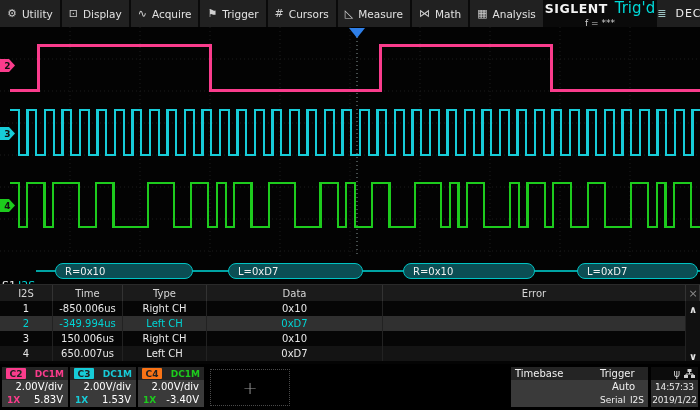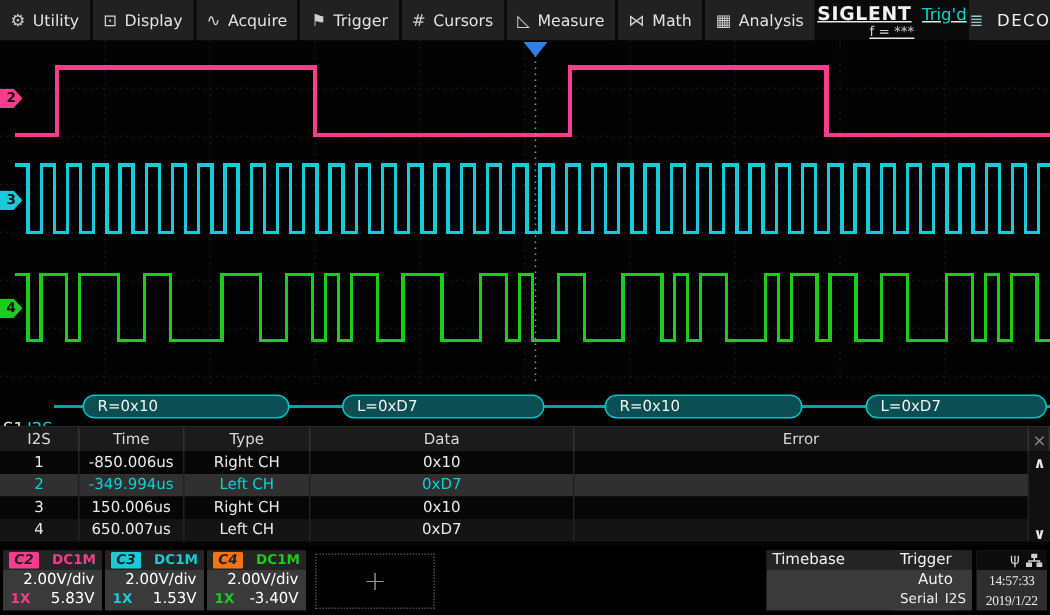--- a/index.html
+++ b/index.html
@@ -6,24 +6,24 @@
   .screen{position:relative;width:700px;height:410px;background:#000;overflow:hidden;
           font-family:"DejaVu Sans",sans-serif;color:#e8e8e8;-webkit-font-smoothing:antialiased;}
 
   
   .menubar{position:absolute;left:0;top:0;width:700px;height:27px;background:#0a0a0a;
            display:flex;align-items:stretch;}
   .menu-item{display:flex;align-items:center;gap:5px;background:#212121;padding:0 7px;
              margin-right:2px;font-size:10.5px;color:#e2e2e2;white-space:nowrap;cursor:default;}
   .mi-icon{font-size:11px;color:#cfcfcf;line-height:1;}
   .brand{width:118px;background:#0a0a0a;display:flex;flex-direction:column;justify-content:center;
-         align-items:center;margin-right:2px;text-decoration:underline;}
+         align-items:center;margin-right:2px;}
   .brand-row{display:flex;align-items:baseline;gap:7px;}
   .brand-name{font-size:12.5px;font-weight:bold;letter-spacing:.5px;color:#f2f2f2;}
-  .trig-status{font-size:11px;color:#00d8d8;}
+  .trig-status{font-size:15px;color:#00d8d8;}
   .freq{font-size:9px;color:#cfcfcf;margin-top:1px;}
   .decode-tile{flex:1;background:#1f1f1f;display:flex;align-items:center;justify-content:center;gap:9px;}
   .decode-icon{color:#9fc5c5;font-size:11px;}
   .decode-label{font-size:11px;letter-spacing:1px;color:#eee;}
 
   
   .grid-area{position:absolute;left:0;top:27px;width:700px;height:257px;background:#030303;}
   .grid-area svg{position:absolute;left:0;top:0;}
   .ch-marker{position:absolute;left:0;width:15px;height:13px;display:flex;align-items:center;
              justify-content:center;font-size:9px;font-weight:bold;color:#111;
@@ -56,30 +56,30 @@
 
   
   .bottombar{position:absolute;left:0;top:364px;width:700px;height:46px;background:#000;}
   .bb-box{position:absolute;top:3px;height:40px;background:#3a3a3a;font-size:10px;
           color:#f0f0f0;overflow:hidden;}
   .box-head{height:13px;background:#242424;display:flex;align-items:center;
             justify-content:space-between;padding:0 4px;}
   .box-row{height:13px;display:flex;align-items:center;justify-content:space-between;
            padding:0 5px;white-space:nowrap;}
   .ch-chip{width:20px;height:11px;border-radius:1px;font-size:9px;font-weight:bold;color:#222;
-           display:flex;align-items:center;justify-content:center;font-style:italic;}
+           display:flex;align-items:center;justify-content:center;}
   .coupling{font-size:9px;font-weight:bold;}
   .probe{font-size:9px;font-weight:bold;}
   .offset,.scaleval{color:#fff;}
   .add-box{position:absolute;left:210px;top:5px;width:78px;height:35px;border:1px dotted #4a4a4a;
            display:flex;align-items:center;justify-content:center;color:#9a9a9a;font-size:18px;
            font-weight:300;}
   .clockbox{color:#e9e9e9;}
   .clock-row{height:13px;display:flex;align-items:center;justify-content:center;font-size:9px;
-             letter-spacing:-0.2px;white-space:nowrap;font-family:Liberation Serif, serif;}
+             letter-spacing:-0.2px;white-space:nowrap;}
   .icons-row{display:flex;align-items:center;justify-content:flex-end;gap:4px;height:13px;
              padding:0 3px;background:#0c0c0c;}
   .usb-icon{color:#cfcfcf;font-size:10px;line-height:1;}
 </style>
 </head>
 <body>
 
 <div class="screen">
 
   <div class="menubar">

